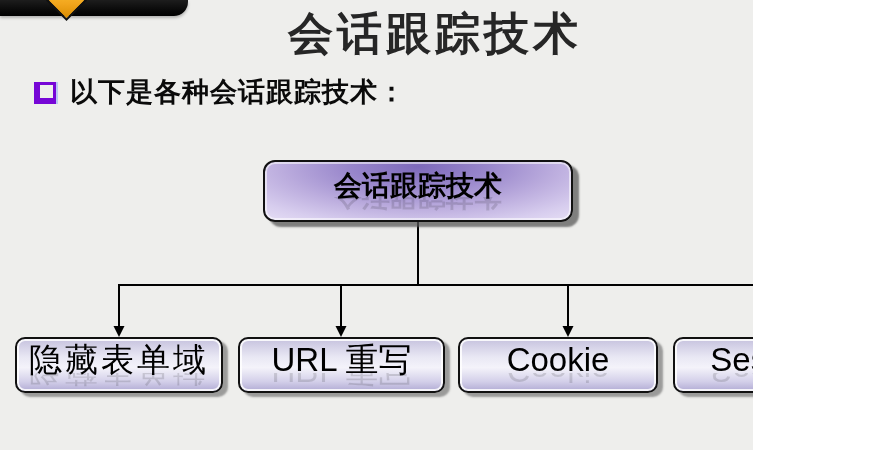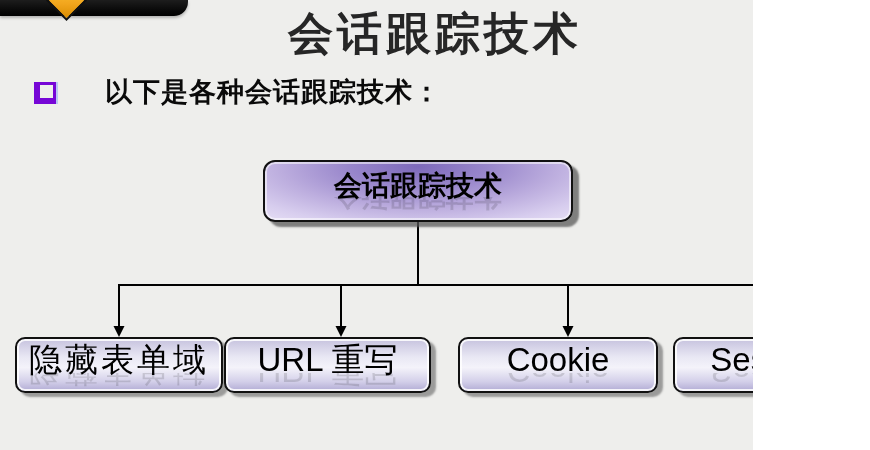--- a/index.html
+++ b/index.html
@@ -22,21 +22,21 @@
     border:2px solid #111;
   }
   
   .title{
     position:absolute;left:0;top:4px;width:870px;
     text-align:center;
     font-family:"DejaVu Serif","Liberation Serif",serif;
     font-size:45px;font-weight:600;letter-spacing:4px;color:#262626;
   }
   
-  .bullet-row{position:absolute;left:34px;top:74px;display:flex;align-items:center;gap:35px;}
+  .bullet-row{position:absolute;left:34px;top:74px;display:flex;align-items:center;}
   .bullet-square{
     width:13px;height:13px;margin-right:14px;margin-top:2px;
     border-style:solid;border-color:#7606D6;
     border-width:3px 3px 6px 6px;
     box-shadow:2px 0 0 #b9c6f2;
   }
   .bullet-text{
     font-size:27px;font-weight:bold;color:#0a0a0a;letter-spacing:1px;
     font-family:"Liberation Sans",sans-serif;
   }
@@ -58,21 +58,21 @@
     top:337px;height:52px;border-radius:10px;
     background:linear-gradient(180deg,#c6c2de 0%,#e9e8f4 35%,#f4f3fa 55%,
       #d3cfe9 82%,#b1abd4 100%);
     box-shadow:inset 0 0 0 2px rgba(255,255,255,0.85),
                5px 4px 2px rgba(110,110,110,0.65);
     font-size:33px;color:#000;
   }
   .child-serif{font-family:"DejaVu Serif","Liberation Serif",serif;letter-spacing:3px;}
   .child-sans{font-family:"Liberation Sans",sans-serif;}
   .box1{left:15px;width:204px;}
-  .box2{left:224px;width:203px;}
+  .box2{left:238px;width:203px;}
   .box3{left:458px;width:196px;align-items:center;}
   .box4{left:673px;width:188px;}
   .reflection{
     transform:scaleY(-1);opacity:0.13;margin-top:-4px;height:14px;
     overflow:hidden;font-size:inherit;font-weight:inherit;
   }
   .connectors{position:absolute;left:0;top:0;width:870px;height:450px;}
   .connectors line{stroke:#000;stroke-width:2;}
   .connectors polygon{fill:#000;}
 </style>

